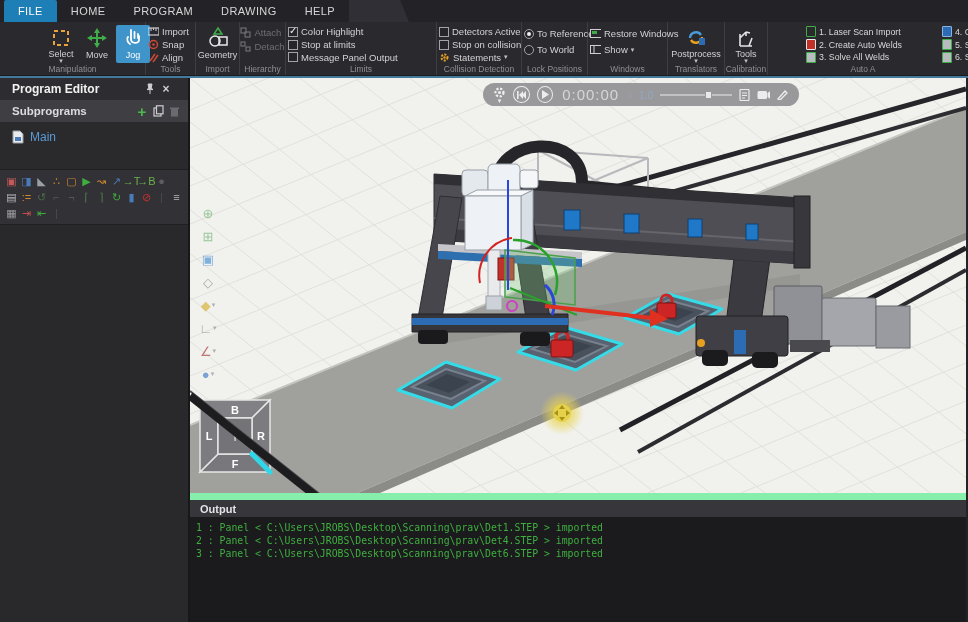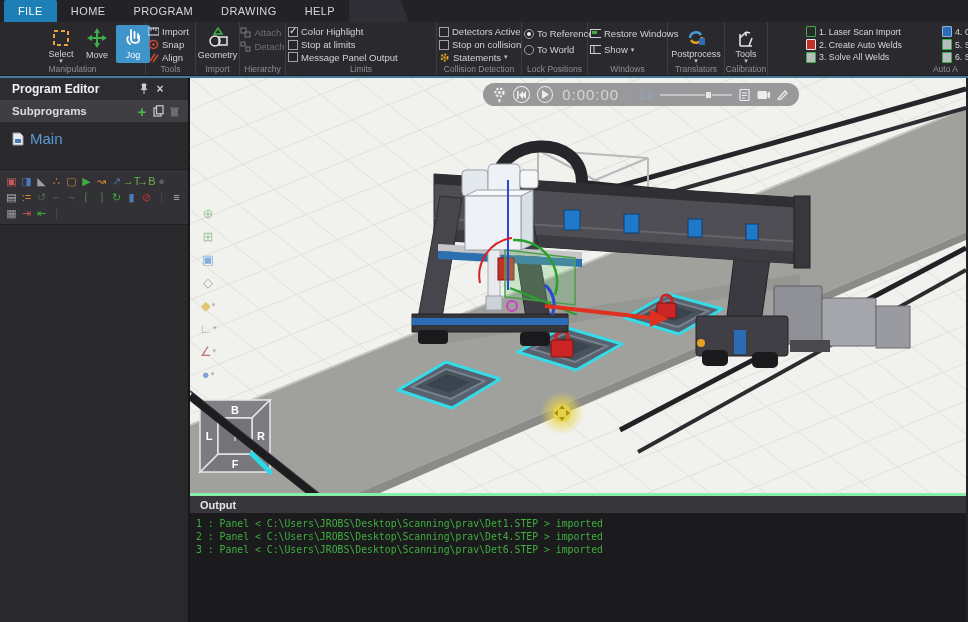--- a/index.html
+++ b/index.html
@@ -36,27 +36,27 @@
   .autocol { display:flex; flex-direction:column; gap:1px; }
   .autoitem { display:flex; gap:3px; align-items:center; height:13px; font-size:8.8px; color:#d8d8da; white-space:nowrap;margin-left:36px; }
   .clipicon { width:10px; height:11px; border-radius:1px; flex:0 0 auto; }
   .accentline { height:2px; background:#44799c; }
 
   
   .main { display:flex; height:544px; }
 
   
   .leftpanel { width:190px; background:#2a2a2d; border-right:2px solid #18181a; display:flex; flex-direction:column; }
-  .pe-title { height:22px; display:flex; align-items:center; padding:0 20px 0 12px; background:#2d2d31; color:#f0f0f0; font-size:12px; font-weight:bold; }
+  .pe-title { height:22px; display:flex; align-items:center; padding:0 14px 0 12px; background:#2d2d31; color:#f0f0f0; font-size:12px; font-weight:bold; }
   .pe-title .sp { flex:1; }
   .tbtn { width:16px; height:16px; display:flex; align-items:center; justify-content:center; color:#cfcfd3; font-size:12px; }
   .pe-sub { height:22px; display:flex; align-items:center; padding:0 6px 0 12px; background:#3e3e43; color:#dcdcde; font-size:11.5px; font-weight:bold; }
   .pe-sub .sp { flex:1; }
   .pe-list { height:48px; background:#2a2a2d; padding:8px 0 0 12px; border-bottom:1px solid #1f1f22; }
-  .pe-item { display:flex; align-items:center; gap:6px; font-size:15px; color:#5b9bd5; }
+  .pe-item { display:flex; align-items:center; gap:6px; font-size:12px; color:#5b9bd5; }
   .pe-tools { background:#323236; padding:3px 4px; border-bottom:1px solid #1f1f22; }
   .pe-row { display:flex; align-items:center; height:16px; }
   .pico { width:15px; height:15px; font-size:11px; display:inline-flex; align-items:center; justify-content:center; line-height:15px; }
   .pe-rest { flex:1; background:#29292c; }
 
   
   .rightcol { width:776px; display:flex; flex-direction:column; }
   .viewport { position:relative; width:776px; height:415px; background:#f1f1ee; overflow:hidden; }
   .scene { position:absolute; left:0; top:0; }
 
@@ -70,21 +70,21 @@
   .pb-handle { position:absolute; left:62%; top:-3px; width:7px; height:8px; background:#e9e9eb; border:1px solid #9a9a9c; }
   .pb-gearwrap { display:flex; flex-direction:column; align-items:center; line-height:5px; }
   .pb-gearwrap .caret { color:#ececee; }
 
   
   .vtoolbar { position:absolute; left:8px; top:126px; display:flex; flex-direction:column; gap:5px; }
   .vtoolbar .rico { width:20px; height:18px; font-size:13px; display:flex; align-items:center; justify-content:center; opacity:.75; }
   .vtoolbar .mini-caret { font-size:7px; color:#9a9a9e; margin-left:1px; }
 
   
-  .output { width:776px; height:129px; display:flex; flex-direction:column; background:#1b1b1e; border-top:3px solid #86efac; }
+  .output { width:776px; height:129px; display:flex; flex-direction:column; background:#1b1b1e; border-top:7px solid #86efac; }
   .out-head { height:17px; background:#37373b; color:#e4e4e6; font-size:11px; font-weight:bold; display:flex; align-items:center; padding-left:10px; }
   .out-body { flex:1; padding:4px 6px; font-family:"DejaVu Sans Mono", monospace; font-size:9.8px; color:#3fae3f; line-height:13px; }
 
   svg text { font-family:"Liberation Sans", sans-serif; }
 </style>
 </head>
 <body>
 
 <div class="app">
 
@@ -347,21 +347,21 @@
               <span class="clipicon" style="background:#b8bcc0; border:1px solid #3fae49;"></span>
               <span>5. Solve All Searches</span>
             </div>
           <div class="autoitem">
               <span class="clipicon" style="background:#b8bcc0; border:1px solid #3fae49;"></span>
               <span>6. Solve Selected Statements</span>
             </div>
         </div>
 
       </div>
-      <div class="rgroup-label" style="text-align:right; padding-right:10px;">Auto A</div>
+      <div class="rgroup-label" style="padding-right:10px;">Auto A</div>
     </div>
   </div>
 
   <div class="accentline"></div>
 
   <div class="main">
 
     <div class="leftpanel">
       <div class="pe-title">
         <span>Program Editor</span>

